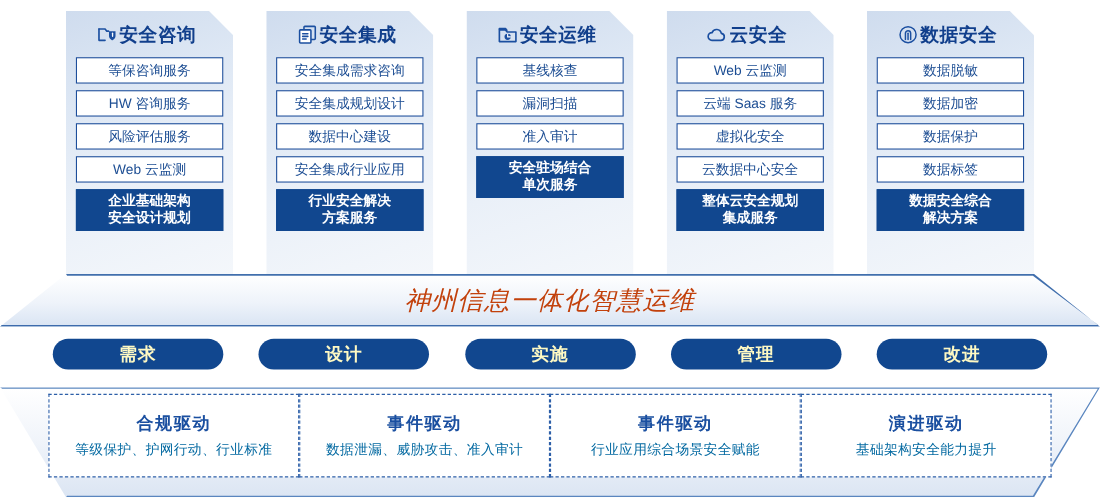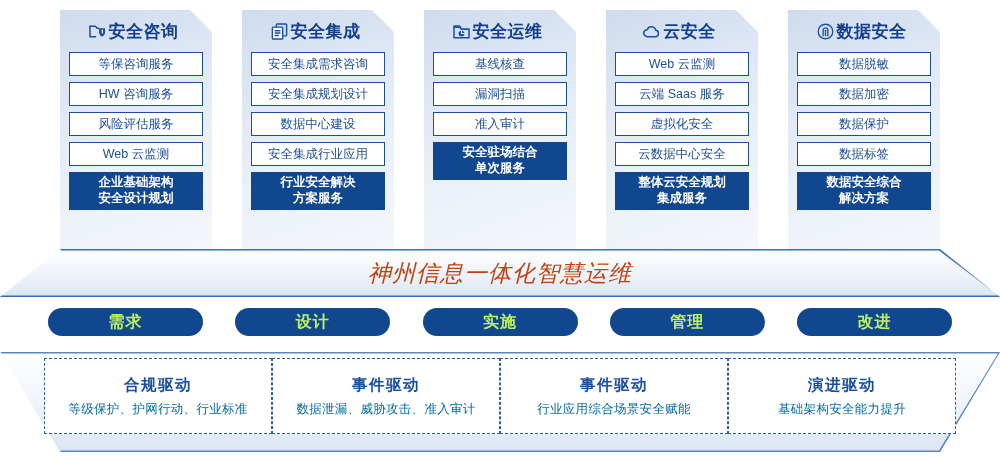--- a/index.html
+++ b/index.html
@@ -138,21 +138,21 @@
     display: flex;
     justify-content: space-between;
     padding: 0 48px;
     box-sizing: border-box;
   }
   .pill {
     width: 155px;
     height: 28px;
     border-radius: 18px;
     background: #11478f;
-    color: #bef264;
+    color: #fef9c3;
     font-size: 16px;
     font-weight: bold;
     display: flex;
     align-items: center;
     justify-content: center;
     letter-spacing: 1px;
   }
 
   
   .drivers-wrap {

